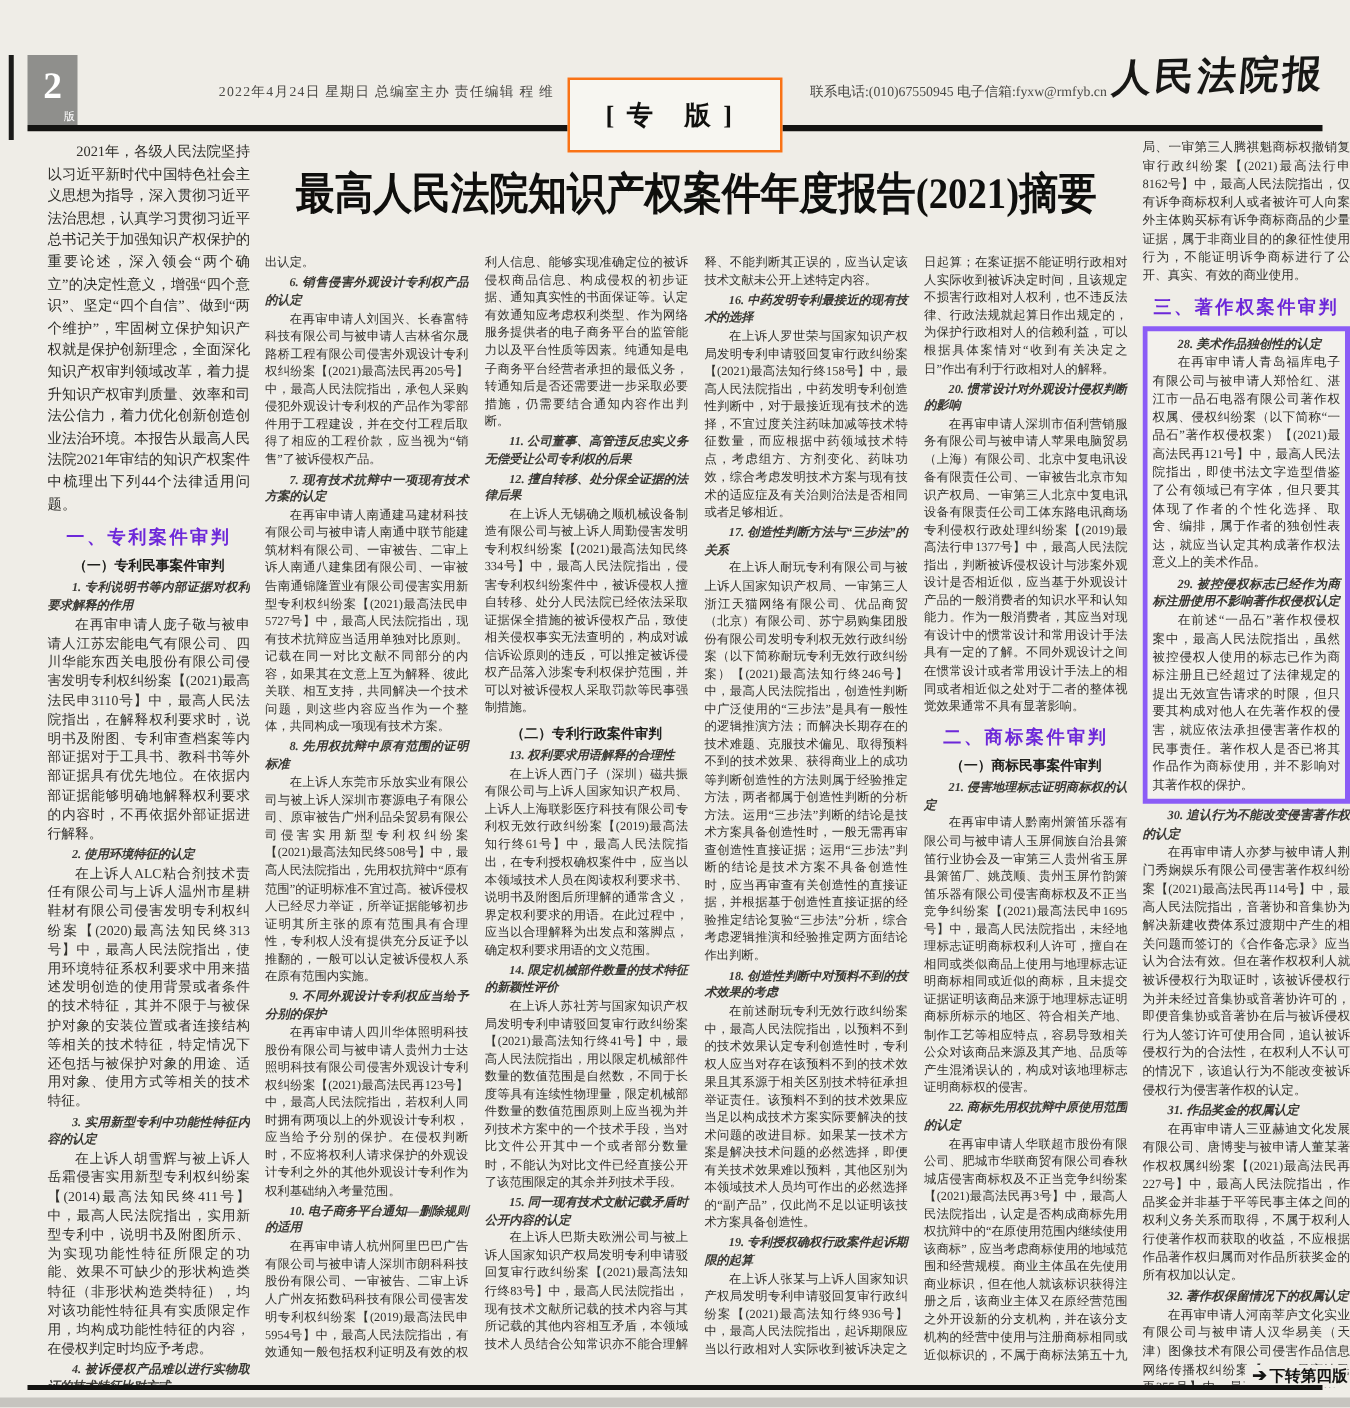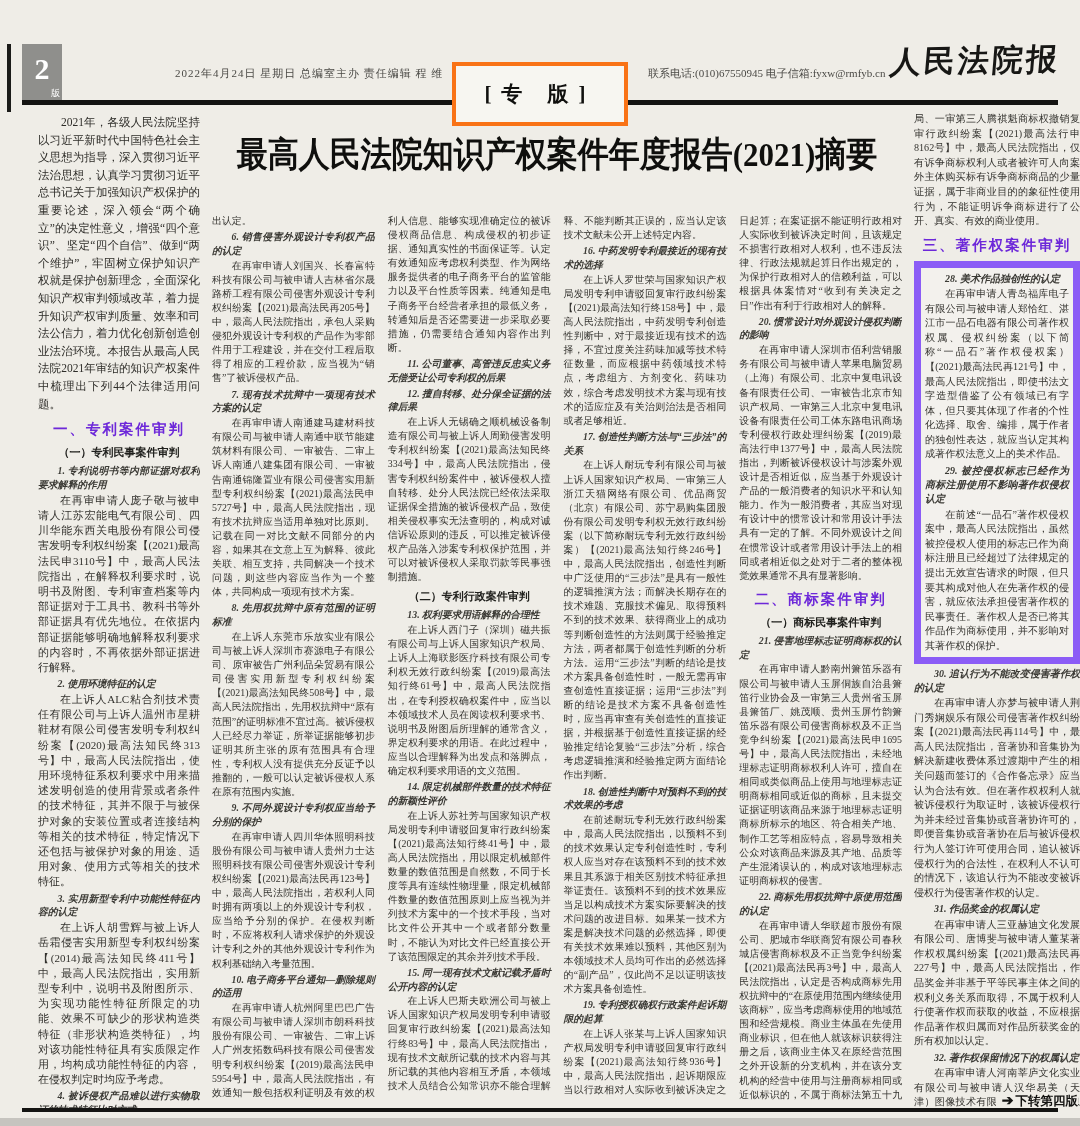--- a/index.html
+++ b/index.html
@@ -15,45 +15,45 @@
   .edge-bar{position:absolute;left:7px;top:44px;width:4px;height:68px;background:#1b1b19;}
   .pagebox{position:absolute;left:22px;top:44px;width:40px;height:56px;background:#8f8f8c;
     color:#fff;text-align:center;line-height:50px;font-size:30px;font-weight:bold;}
   .pagebox .ban{position:absolute;right:2px;bottom:2px;font-size:9px;line-height:9px;font-weight:normal;}
   .dateline{position:absolute;left:175px;top:66px;font-size:11px;color:#4a4945;letter-spacing:1px;}
   .contact{position:absolute;left:648px;top:66px;font-size:11px;color:#4a4945;}
   .masthead{position:absolute;right:20px;top:40px;font-size:31px;font-weight:900;color:#171715;
     letter-spacing:3px;transform:skewX(-6deg) rotate(-1.2deg);font-family:"Liberation Serif",serif;}
   .toprule{position:absolute;left:22px;top:100px;width:1036px;height:5px;background:#141412;}
   .banner{position:absolute;left:50%;top:62px;transform:translateX(-50%);
-    width:168px;height:56px;background:#f7f6f1;border:4px solid #f97316;z-index:5;
+    width:168px;height:56px;background:#f7f6f1;border:2px solid #f97316;z-index:5;
     display:flex;align-items:center;justify-content:center;
     font-size:21px;font-weight:900;letter-spacing:10px;color:#10100e;}
   
   .content{position:absolute;left:0;top:112px;width:968px;height:1000px;
     display:flex;gap:12px;padding:0 18px 0 38px;box-sizing:border-box;}
   .colL{width:162px;flex:0 0 162px;height:996px;overflow:hidden;}
   .middle{width:690px;flex:0 0 690px;}
   .colR{width:166px;flex:0 0 166px;height:998px;overflow:hidden;position:relative;}
   .headline{height:86px;display:flex;align-items:center;justify-content:center;
     font-size:31px;font-weight:900;color:#0f0f0d;letter-spacing:0px;
     transform:scaleY(1.12);white-space:nowrap;}
-  .midcols{height:896px;column-count:4;column-gap:13px;overflow:hidden;margin-top:16px;}
+  .midcols{height:896px;column-count:4;column-gap:13px;overflow:hidden;margin-top:6px;}
   
   .intro{font-size:11.5px;line-height:17.6px;text-align:justify;text-indent:2em;margin:2px 0 6px 0;color:#2e2d29;}
   .bp{font-size:9.9px;line-height:14.1px;text-align:justify;text-indent:2em;margin:0 0 1px 0;}
   .colL .bp{line-height:15.2px;font-size:11px;}
   .colR .bp{line-height:14.6px;font-size:10.1px;}
   .pc{text-indent:0;}
   .h1{font-size:14.5px;font-weight:900;text-align:center;margin:7px 0 6px 0;color:#6d28d9;letter-spacing:2px;}
   .h2{font-size:11px;font-weight:900;text-align:center;margin:5px 0 4px 0;color:#20201d;}
   .ih{font-size:9.8px;font-style:italic;font-weight:600;color:#3b3a35;
       text-align:justify;text-indent:2em;line-height:13.8px;margin:2px 0 1px 0;}
   .colR .ih{font-size:10px;line-height:14.2px;}
-  .redbox{border:7px solid #8b5cf6;padding:2px 4px;margin:4px 0 3px 0;background:rgba(255,255,255,0.25);}
+  .redbox{border:4px solid #8b5cf6;padding:2px 4px;margin:4px 0 3px 0;background:rgba(255,255,255,0.25);}
   .jump{position:absolute;right:2px;bottom:0px;font-size:12.5px;font-weight:900;color:#141412;
     background:#efede7;padding-left:6px;}
   .jump .arr{font-size:14px;margin-right:2px;}
   .botrule{position:absolute;left:22px;top:1108px;width:1036px;height:4px;background:#141412;}
   .botstrip{position:absolute;left:0;top:1118px;width:1080px;height:8px;background:#c6c4bf;}
 </style>
 </head>
 <body>
 
 <div class="header">

